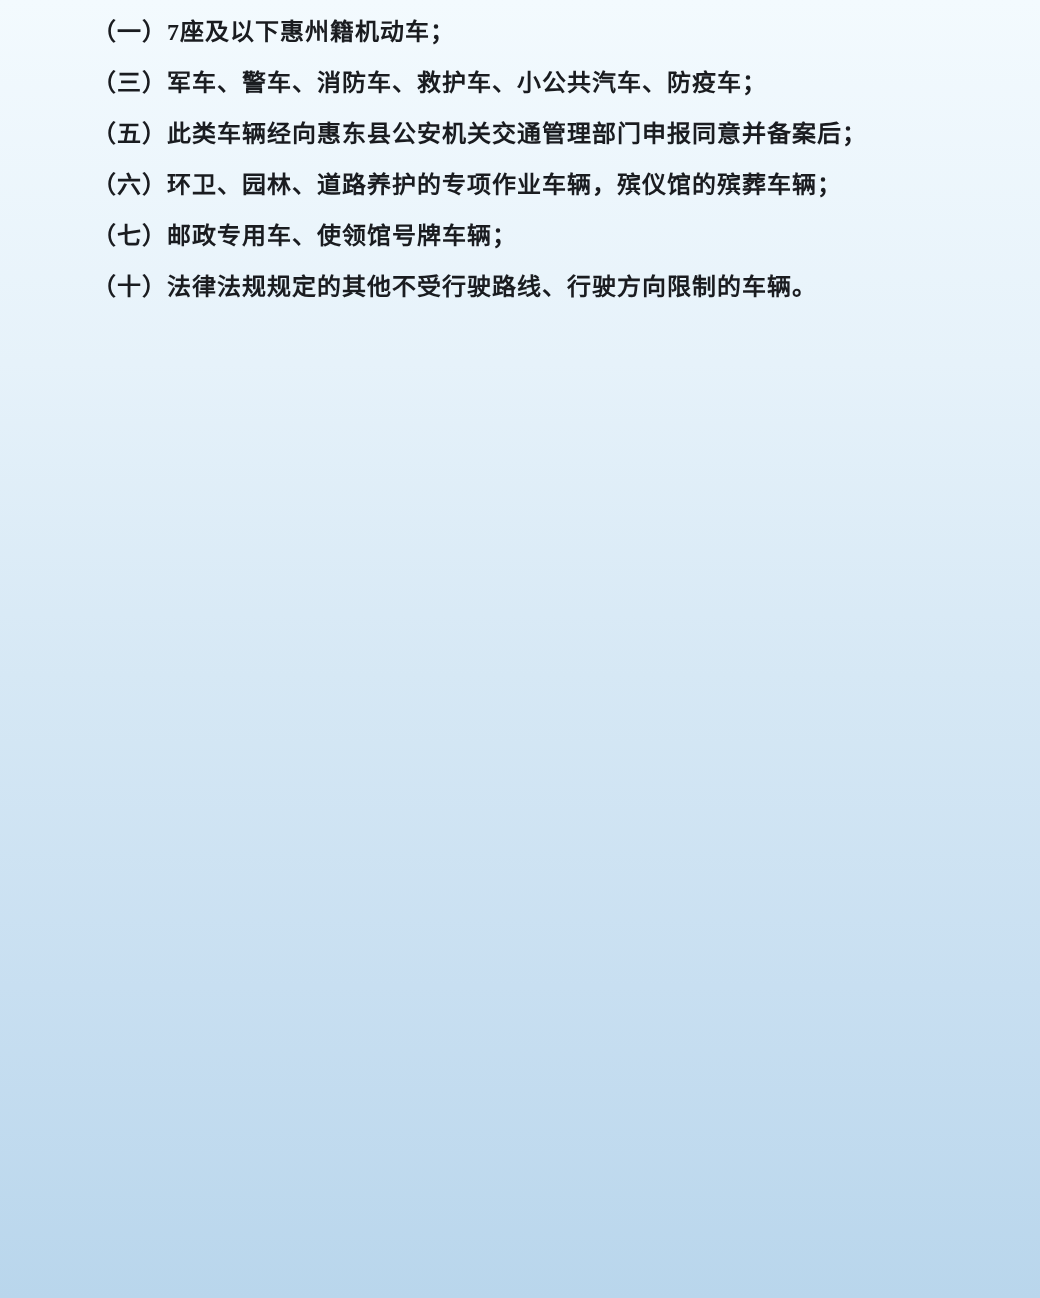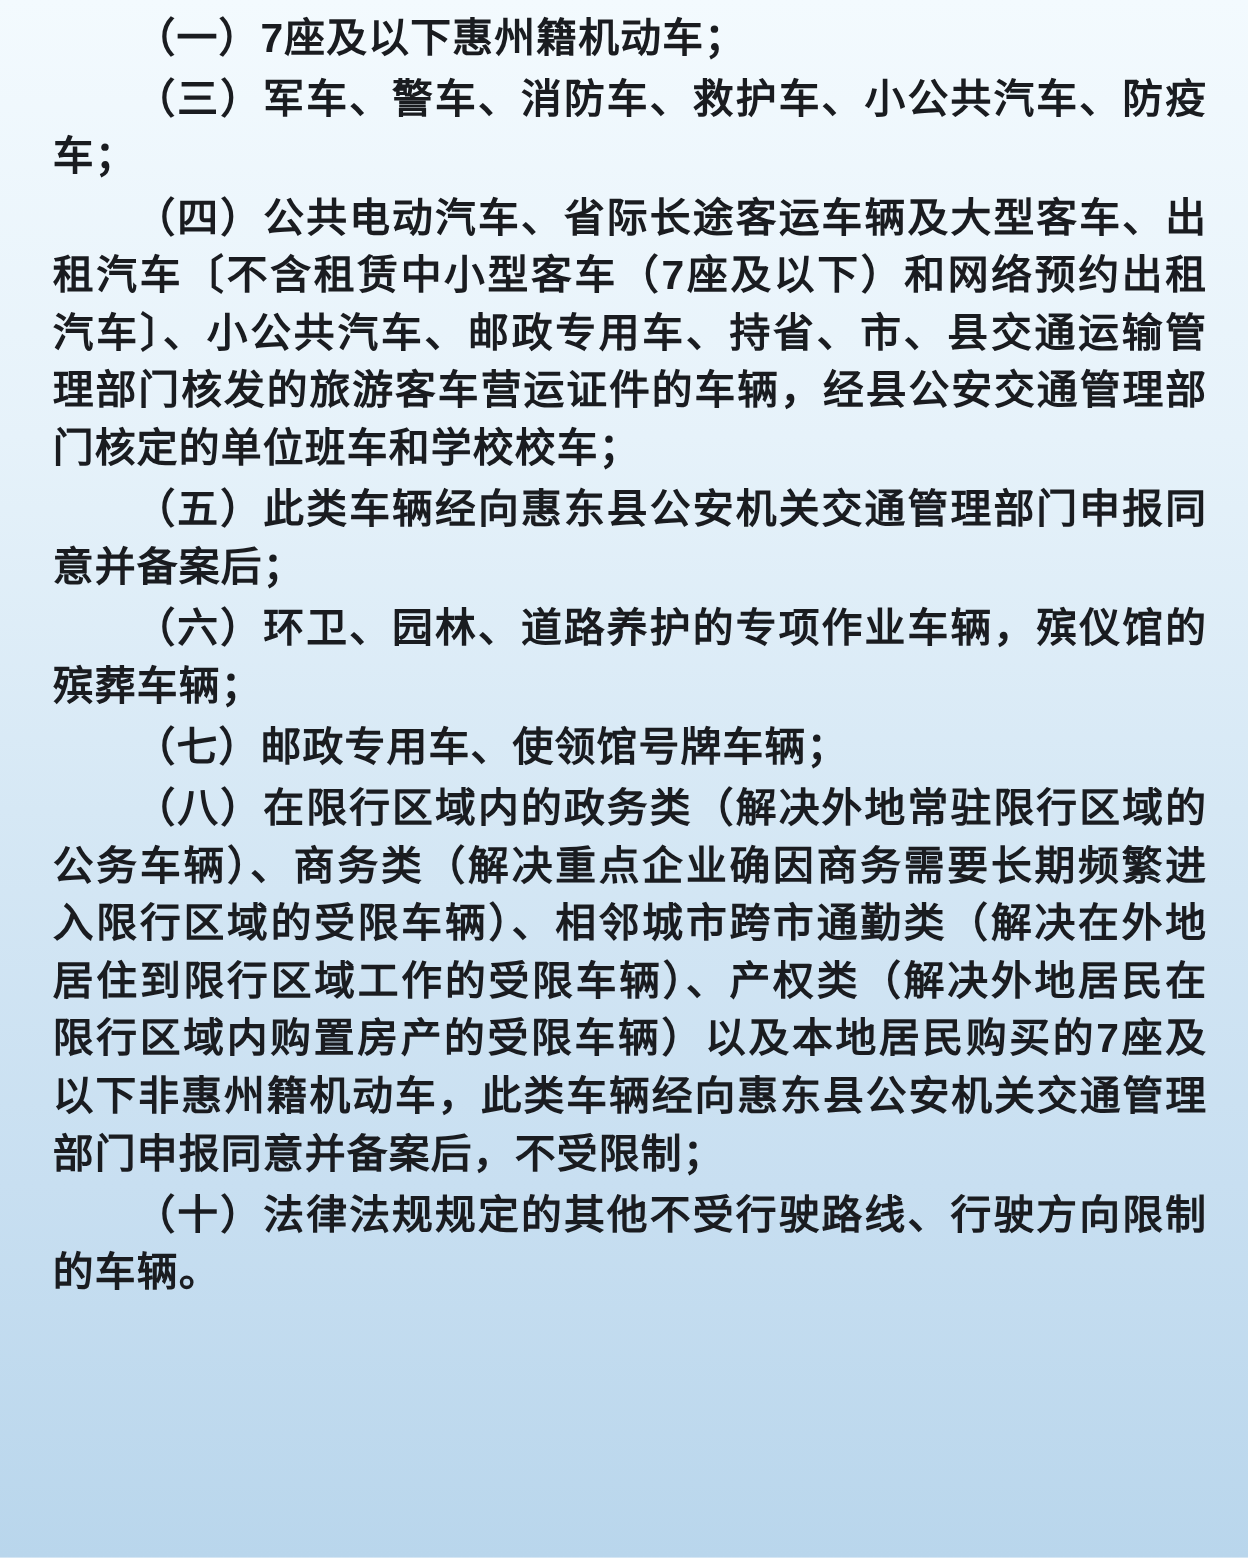--- a/index.html
+++ b/index.html
@@ -17,36 +17,35 @@
       #c8dff1 76%,
       var(--bg-bottom, #b9d6ec) 100%);
     font-family: "Liberation Sans", "DejaVu Sans", sans-serif;
   }
   .doc {
     box-sizing: border-box;
     width: 1040px;
     height: 1298px;
     padding: 8px 34px 0 44px;
     color: var(--text-color, #1a1c20);
-    font-size: 34px;
+    font-size: 24px;
     font-weight: 700;
     line-height: 48px;
     letter-spacing: 1px;
     text-align: justify;
+    font-family: Liberation Serif, serif;
   }
   .doc p {
     margin: 0 0 3px 0;
     text-indent: 2em;
   }
 </style>
 </head>
 <body>
 
 <div class="doc">
   <p>（一）7座及以下惠州籍机动车；</p>
   <p>（三）军车、警车、消防车、救护车、小公共汽车、防疫车；</p>
-  <p>（四）公共电动汽车、省际长途客运车辆及大型客车、出租汽车〔不含租赁中小型客车（7座及以下）和网络预约出租汽车〕、小公共汽车、邮政专用车、持省、市、县交通运输管理部门核发的旅游客车营运证件的车辆，经县公安交通管理部门核定的单位班车和学校校车；</p>
   <p>（五）此类车辆经向惠东县公安机关交通管理部门申报同意并备案后；</p>
   <p>（六）环卫、园林、道路养护的专项作业车辆，殡仪馆的殡葬车辆；</p>
   <p>（七）邮政专用车、使领馆号牌车辆；</p>
-  <p>（八）在限行区域内的政务类（解决外地常驻限行区域的公务车辆）、商务类（解决重点企业确因商务需要长期频繁进入限行区域的受限车辆）、相邻城市跨市通勤类（解决在外地居住到限行区域工作的受限车辆）、产权类（解决外地居民在限行区域内购置房产的受限车辆）以及本地居民购买的7座及以下非惠州籍机动车，此类车辆经向惠东县公安机关交通管理部门申报同意并备案后，不受限制；</p>
   <p>（十）法律法规规定的其他不受行驶路线、行驶方向限制的车辆。</p>
 </div>
 
 </body></html>

